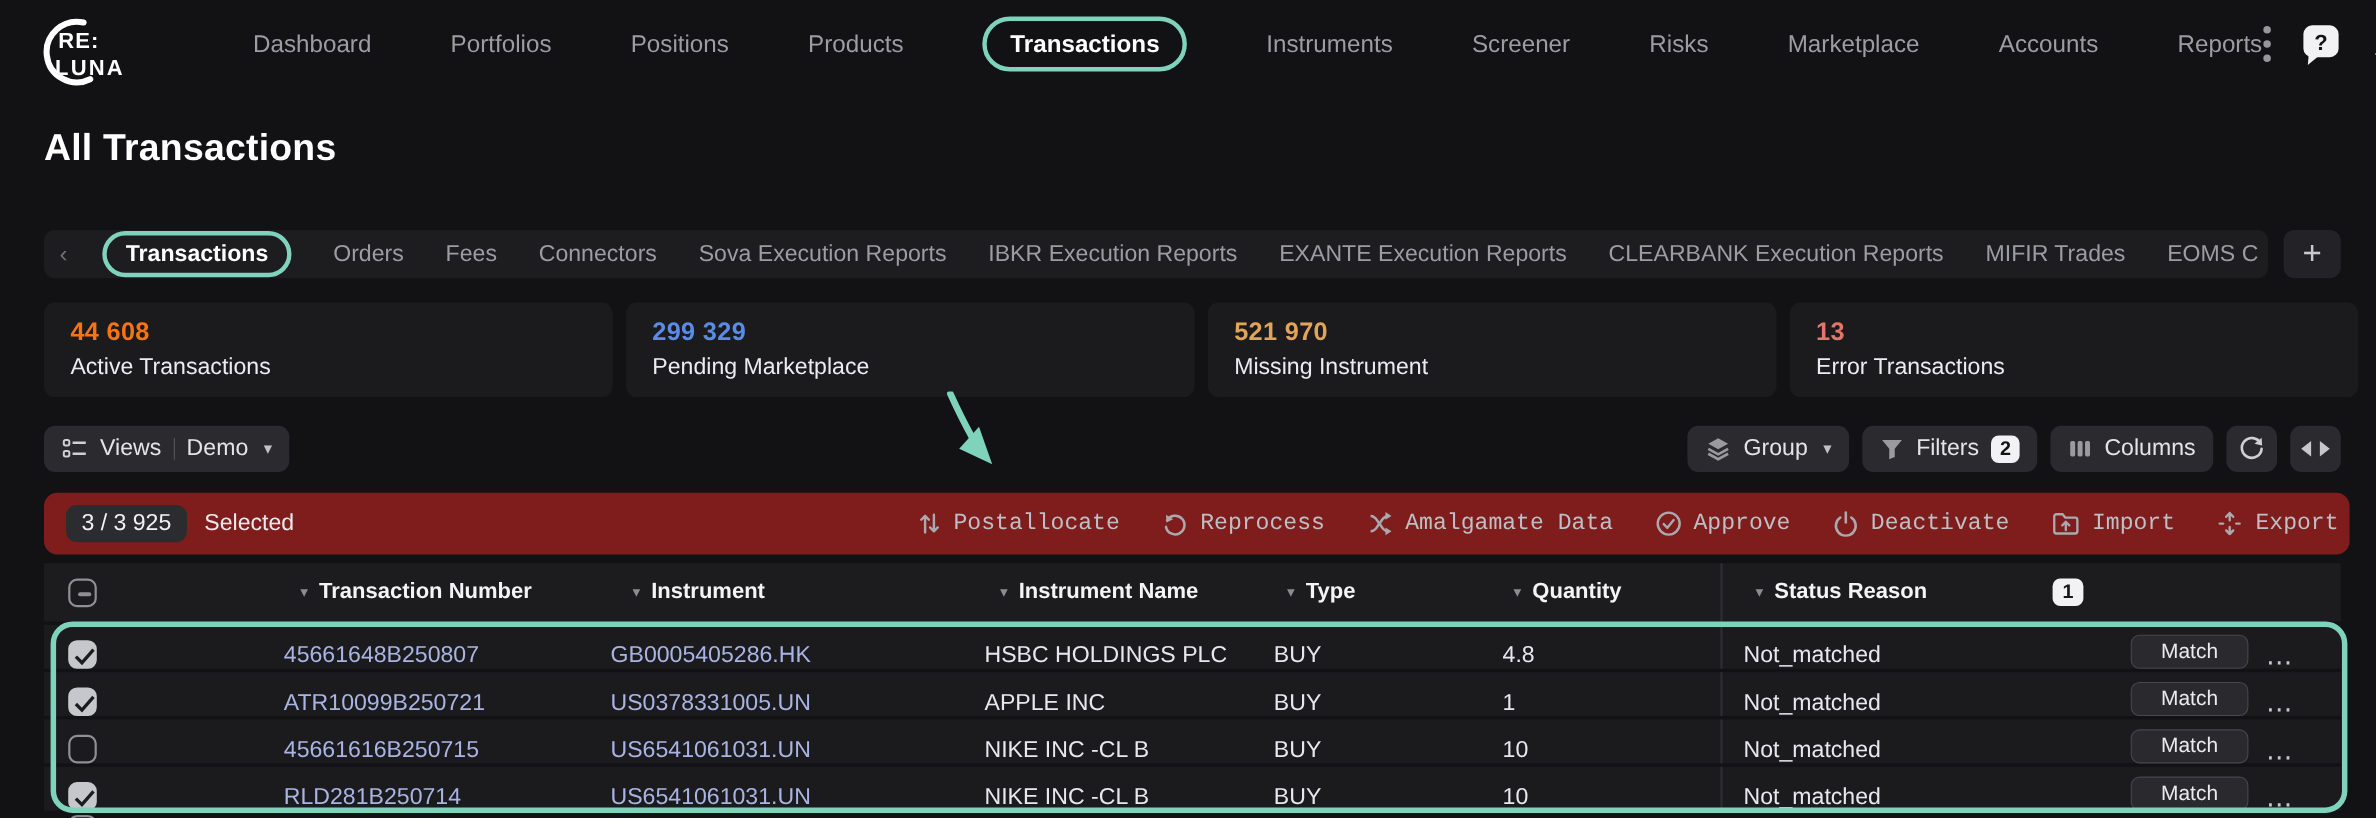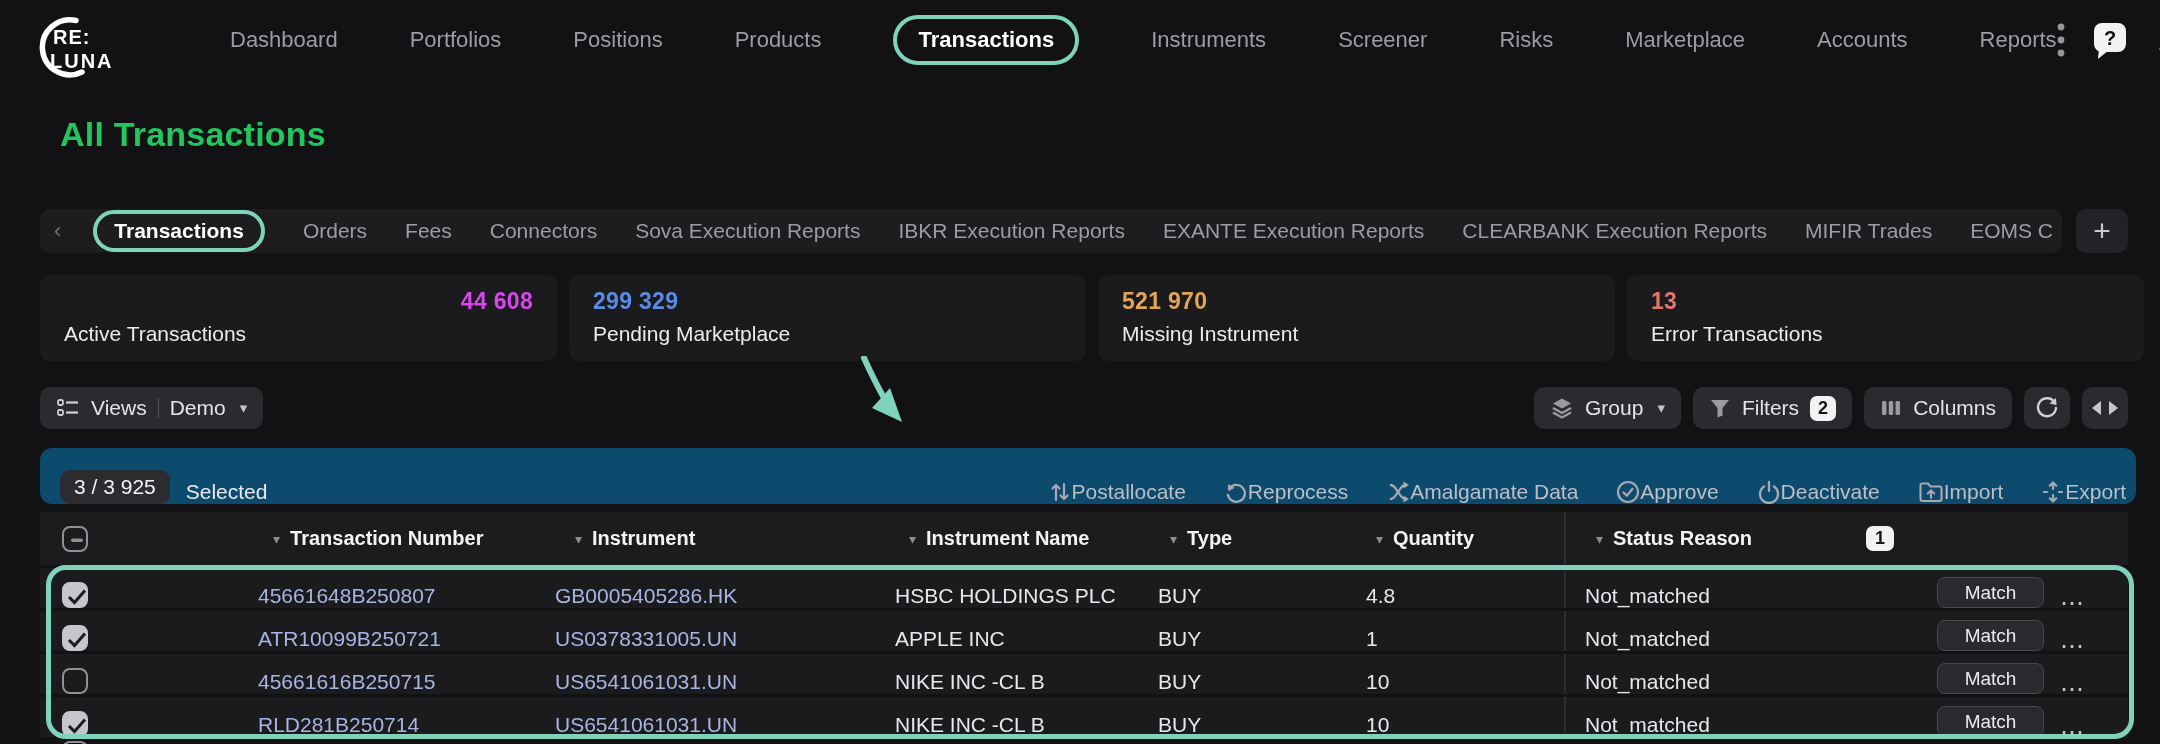--- a/index.html
+++ b/index.html
@@ -11,21 +11,21 @@
   }
   
   .topbar{ position:relative; height:80px; display:flex; align-items:center; padding:0 40px; }
   .logo{ position:absolute; left:35px; top:16px; width:130px; height:64px; }
   .mainnav{ display:flex; align-items:center; gap:72px; margin-left:190px; font-size:22px; color:#9c9ca3; white-space:nowrap; }
   .navitem{ cursor:pointer; }
   .navitem.active{ color:#ffffff; font-weight:700; border:4px solid #7ed3ba; border-radius:999px; padding:8px 21px; }
   .topicons{ margin-left:auto; display:flex; align-items:center; gap:26px; }
   .topicons .icbtn{ display:flex; align-items:center; justify-content:center; }
   
-  .pagetitle{ margin:34px 0 0 60px; font-size:34px; line-height:40px; font-weight:700; color:#22c55e; letter-spacing:.2px; }
+  .pagetitle{ margin:34px 0 0 40px; font-size:34px; line-height:40px; font-weight:700; color:#ffffff; letter-spacing:.2px; }
   
   .tabrow{ display:flex; gap:14px; margin:55px 32px 0 40px; height:44px; }
   .tabbar{ flex:1; background:#1d1d20; border-radius:10px; display:flex; align-items:center; gap:38px;
            padding:0 14px; font-size:21px; color:#9c9ca3; white-space:nowrap; overflow:hidden; }
   .tabbar .chev{ color:#707076; font-size:22px; }
   .tab{ cursor:pointer; }
   .tab.active{ color:#fff; font-weight:700; border:4px solid #7ed3ba; border-radius:999px; padding:5px 17px; margin-left:-6px; }
   .tab-add{ width:52px; height:44px; background:#232327; border:none; border-radius:10px; color:#c9c9ce; font-size:30px; line-height:1; cursor:pointer; }
   
   .stats{ display:flex; gap:12px; margin:22px 16px 0 40px; }
@@ -35,25 +35,25 @@
   
   .viewsbar{ display:flex; align-items:center; margin:26px 32px 0 40px; height:42px; }
   .btn{ display:inline-flex; align-items:center; gap:11px; background:#2b2b2f; border:none; border-radius:10px;
         height:42px; padding:0 16px; font-size:21px; color:#e4e4e8; cursor:pointer; font-family:inherit; white-space:nowrap; }
   .btn .caret{ color:#c2c2c7; font-size:15px; margin-left:3px; }
   .vdiv{ width:1px; height:20px; background:#55555a; }
   .rightbtns{ margin-left:auto; display:flex; align-items:center; gap:12px; }
   .sq{ width:46px; padding:0; justify-content:center; }
   .countbadge{ background:#f2f2f4; color:#141417; font-weight:700; font-size:18px; border-radius:7px; padding:2px 8px; }
   
-  .selbar{ display:flex; align-items:flex-end; margin:19px 24px 0 40px; height:56px; background:#0c4a6e; border-radius:12px; padding:0 10px 0 20px; }
+  .selbar{ display:flex; align-items:center; margin:19px 24px 0 40px; height:56px; background:#7f1d1d; border-radius:12px; padding:0 10px 0 20px; }
   .selcount{ background:#2c2c30; border-radius:10px; padding:5px 14px; font-size:21px; color:#f2f2f4; }
   .sellabel{ margin-left:16px; font-size:21px; color:#eaeaee; }
   .actions{ margin-left:auto; display:flex; align-items:center; gap:38px; }
-  .action{ display:inline-flex; align-items:center; background:none; border:none; color:#bebec4; font-size:21px; cursor:pointer; font-family:Liberation Sans, sans-serif; white-space:nowrap; }
+  .action{ display:inline-flex; align-items:center; gap:11px; background:none; border:none; color:#bebec4; font-size:21px; cursor:pointer; font-family:Liberation Mono, monospace; white-space:nowrap; }
   .action svg{ flex:none; }
   .action.ring{ border:4px solid #7ed3ba; border-radius:999px; padding:8px 23px; margin:-8px 0; }
   
   .table{ position:relative; margin:8px 32px 0 40px; }
   .grid{ display:grid; grid-template-columns:100px 390px 300px 320px 130px 284px 364px 200px; align-items:stretch; }
   .thead{ background:#1c1c1f; height:53px; font-size:20px; font-weight:700; color:#f4f4f6; }
   .hcell{ display:flex; align-items:center; gap:10px; }
   .sort{ color:#8b8b92; font-size:14px; }
   .row{ background:#1b1b1e; height:40px; margin-top:3px; font-size:21px; }
   .cell{ display:flex; align-items:flex-end; }
@@ -156,21 +156,21 @@
       <span class="tab">CLEARBANK Execution Reports</span>
       <span class="tab">MIFIR Trades</span>
       <span class="tab">EOMS C</span>
 
     </div>
     <button class="tab-add">+</button>
   </div>
 
   <div class="stats">
     <div class="card">
-      <div class="val" style="color: #d946ef; text-align: right;">44 608</div>
+      <div class="val" style="color: #f97316;">44 608</div>
       <div class="lbl">Active Transactions</div>
     </div>
     <div class="card">
       <div class="val" style="color: rgb(90, 139, 231);">299 329</div>
       <div class="lbl">Pending Marketplace</div>
     </div>
     <div class="card">
       <div class="val" style="color: rgb(226, 165, 87);">521 970</div>
       <div class="lbl">Missing Instrument</div>
     </div>

